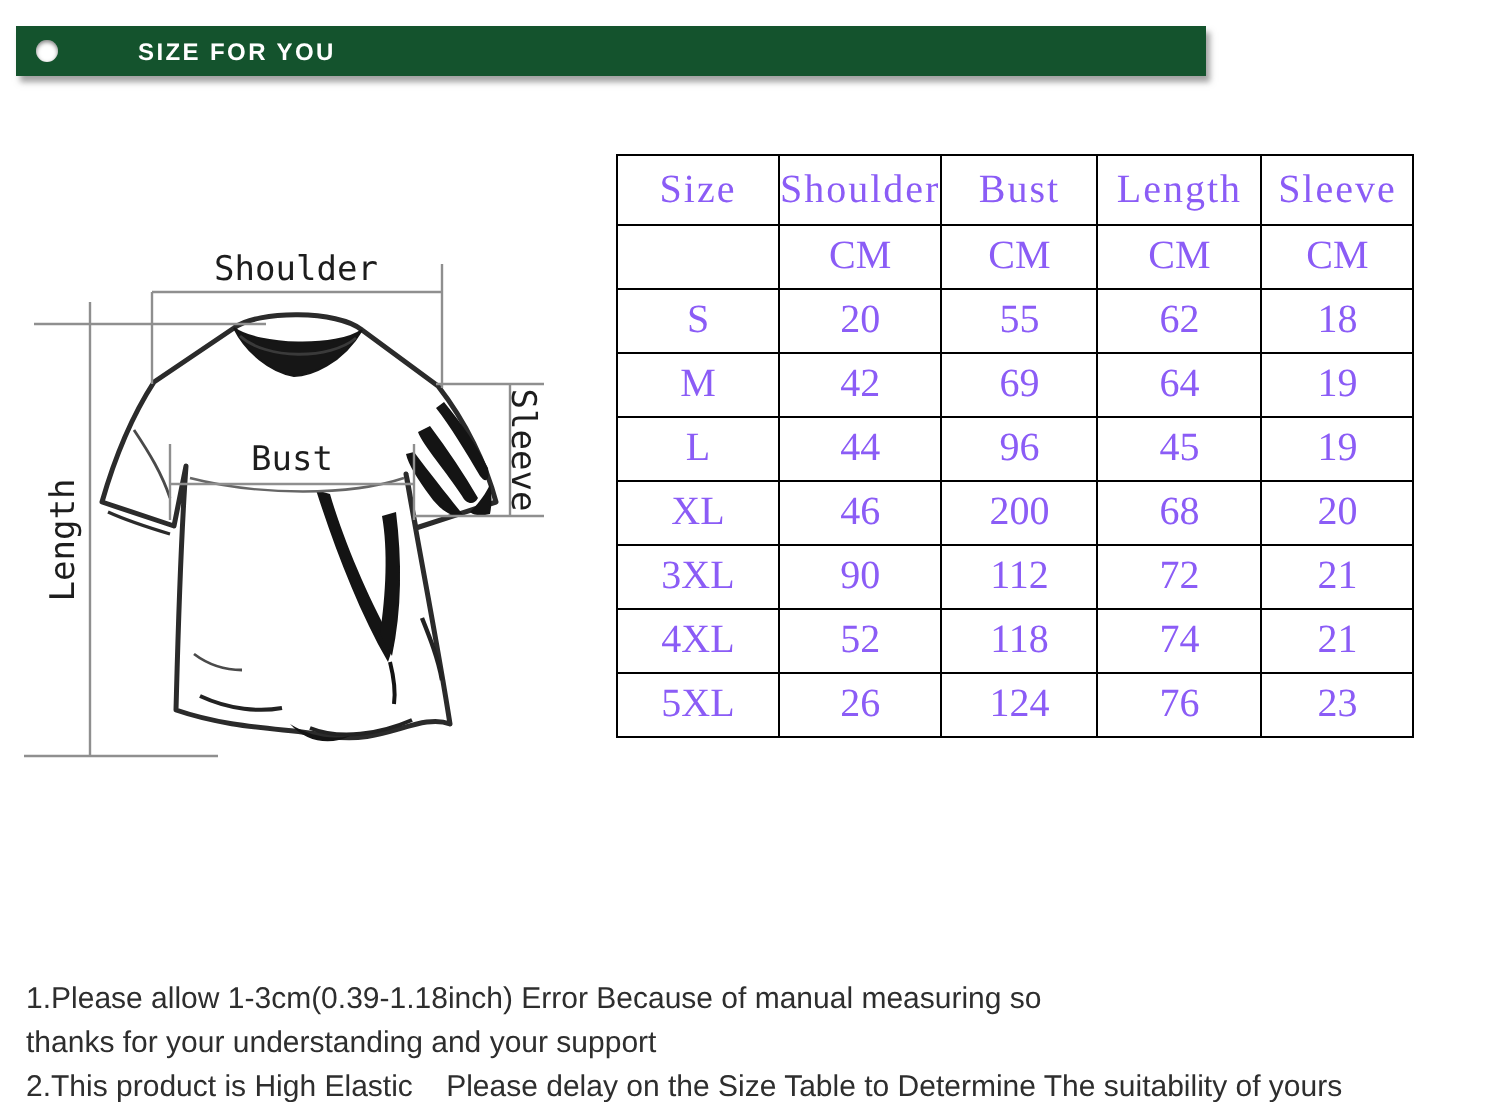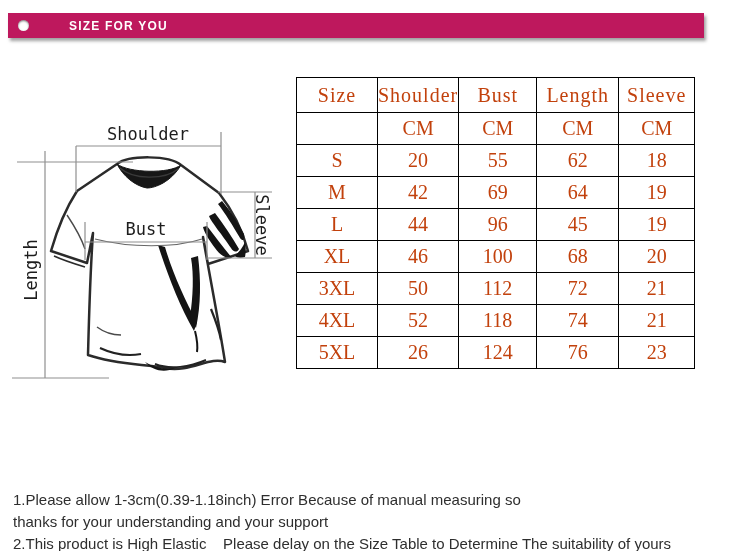--- a/index.html
+++ b/index.html
@@ -3,46 +3,46 @@
 <meta charset="utf-8">
 <style>
   html,body{margin:0;padding:0;}
   body{
     width:743px;height:551px;position:relative;
     background:#ffffff;overflow:hidden;
     font-family:"Liberation Sans", sans-serif;
   }
   
   .banner{
-    position:absolute;left:8px;top:13px;width:696px;height:25px;
-    background:#be185d;
+    position:absolute;left:8px;top:13px;width:595px;height:25px;
+    background:#14532d;
     box-shadow:2px 3px 3px rgba(110,110,110,.65);
   }
   .banner-hole{
     position:absolute;left:10px;top:7px;width:11px;height:11px;
     border-radius:50%;background:#fff;
     box-shadow:inset 0 1px 2px rgba(0,0,0,.5);
   }
   .banner-title{
     position:absolute;left:61px;top:0;height:25px;line-height:26px;
     color:#ffffff;font-weight:bold;font-size:12px;letter-spacing:1.2px;
     font-family:"Liberation Sans", sans-serif;
   }
   
   .diagram{position:absolute;left:5px;top:65px;width:300px;height:420px;}
   .measure-label{
     font-family:"DejaVu Sans Mono", monospace;
     font-size:17px;fill:#1d1d1d;
   }
   
   table.size-table{
-    position:absolute;left:296px;top:77px;
+    position:absolute;left:308px;top:77px;
     border-collapse:collapse;table-layout:fixed;
     font-family:"Liberation Serif", serif;
-    color:#c2410c;background:#fff;
+    color:#8b5cf6;background:#fff;
   }
   table.size-table td,table.size-table th{
     border:1.5px solid #000;text-align:center;vertical-align:middle;
     font-weight:normal;padding:0;font-size:20px;overflow:hidden;
   }
   table.size-table tr{height:32px;}
   table.size-table tr.header-row{height:35px;}
   table.size-table th{letter-spacing:1px;}
   
   .notes{
@@ -172,27 +172,27 @@
   <tr>
     <td>L</td>
     <td>44</td>
     <td>96</td>
     <td>45</td>
     <td>19</td>
   </tr>
   <tr>
     <td>XL</td>
     <td>46</td>
-    <td>100</td>
+    <td>200</td>
     <td>68</td>
     <td>20</td>
   </tr>
   <tr>
     <td>3XL</td>
-    <td>50</td>
+    <td>90</td>
     <td>112</td>
     <td>72</td>
     <td>21</td>
   </tr>
   <tr>
     <td>4XL</td>
     <td>52</td>
     <td>118</td>
     <td>74</td>
     <td>21</td>

